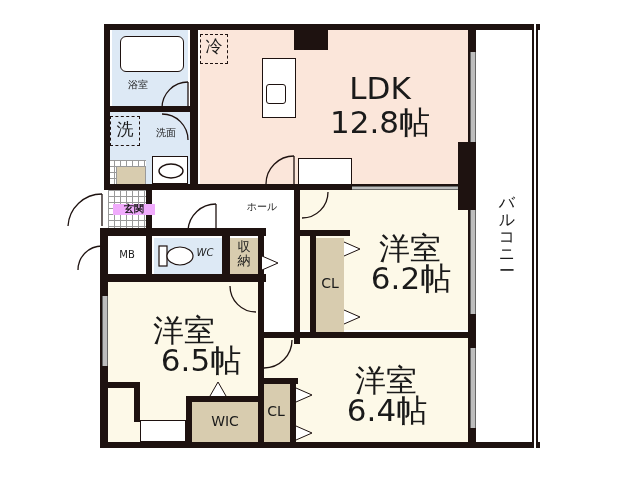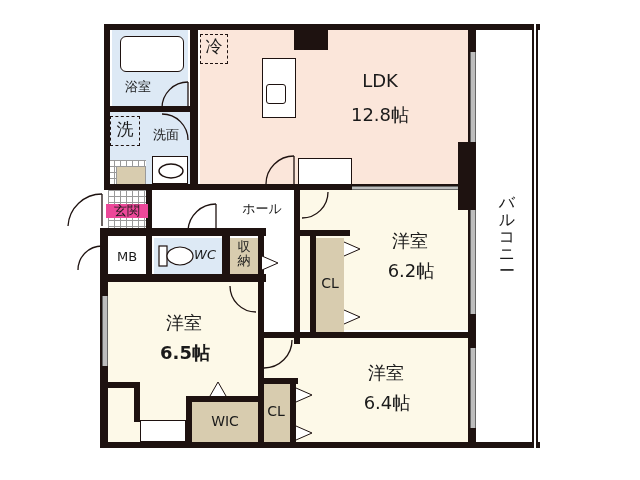--- a/index.html
+++ b/index.html
@@ -4,22 +4,22 @@
 <style>
   html,body{margin:0;padding:0;background:#ffffff;}
   body{width:640px;height:480px;position:relative;overflow:hidden;font-family:"DejaVu Sans","Liberation Sans",sans-serif;color:#1a1a1a;}
   .wall{position:absolute;background:#1e1210;}
   .room{position:absolute;}
   .ldk{background:#fbe6da;}
   .yoshitsu{background:#fdf9e8;}
   .wet{background:#dde9f5;}
   .closet{background:#d8ccaf;}
   .lbl{position:absolute;text-align:center;line-height:1.05;white-space:pre;}
-  .big{font-size:18px;}
-  .mid{font-size:13px;}
+  .big{font-size:31px;}
+  .mid{font-size:10px;}
   .sm{font-size:12px;}
   .window{position:absolute;background:#bdbdbd;border-left:1px solid #666;border-right:1px solid #666;}
   .hwindow{position:absolute;background:#bdbdbd;border-top:1px solid #666;border-bottom:1px solid #666;}
   .tile{background-color:#fff;background-image:linear-gradient(#999 1px,transparent 1px),linear-gradient(90deg,#999 1px,transparent 1px);background-size:6px 6px;}
   .fixture{position:absolute;border:1.5px solid #1e1210;background:#fff;box-sizing:border-box;}
   .dashed{position:absolute;border:1.5px dashed #1e1210;box-sizing:border-box;}
   svg{position:absolute;overflow:visible;}
 </style>
 </head>
 <body>
@@ -147,30 +147,30 @@
     <path d="M0 14 L8 0 L16 14" fill="#fff" stroke="#1e1210" stroke-width="1"></path>
   </svg>
 
 <div class="lbl big" style="left:330px;top:72px;width:100px;">LDK</div>
 <div class="lbl big" style="left:320px;top:106px;width:120px;">12.8帖</div>
 
 <div class="lbl big" style="left:370px;top:232px;width:80px;">洋室</div>
 <div class="lbl big" style="left:366px;top:262px;width:90px;">6.2帖</div>
 
 <div class="lbl big" style="left:144px;top:314px;width:80px;">洋室</div>
-<div class="lbl big" style="left:140px;top:344px;width:90px;font-weight:bold;">6.5帖</div>
+<div class="lbl big" style="left:156px;top:344px;width:90px;">6.5帖</div>
 
 <div class="lbl big" style="left:346px;top:364px;width:80px;">洋室</div>
 <div class="lbl big" style="left:342px;top:394px;width:90px;">6.4帖</div>
 
 <div class="lbl mid" style="left:118px;top:80px;width:40px;">浴室</div>
 <div class="lbl mid" style="left:146px;top:128px;width:40px;">洗面</div>
 <div class="lbl mid" style="left:112px;top:121px;width:26px;font-size:17px;">洗</div>
 <div class="lbl mid" style="left:202px;top:38px;width:24px;font-size:17px;">冷</div>
-<div class="lbl mid" style="left:106px;top:204px;width:42px;background:#ec4899;">玄関</div>
+<div class="lbl mid" style="left:113px;top:204px;width:42px;background:#f0abfc;font-weight:bold;">玄関</div>
 <div class="lbl mid" style="left:230px;top:202px;width:64px;">ホール</div>
 <div class="lbl mid" style="left:110px;top:250px;width:34px;">MB</div>
 <div class="lbl mid" style="left:188px;top:248px;width:34px;font-style:italic;">WC</div>
 <div class="lbl sm" style="left:232px;top:240px;width:24px;font-size:13px;">収
 納</div>
 <div class="lbl mid" style="left:196px;top:414px;width:58px;font-size:14px;">WIC</div>
 <div class="lbl mid" style="left:314px;top:276px;width:32px;font-size:14px;">CL</div>
 <div class="lbl mid" style="left:260px;top:404px;width:32px;font-size:14px;">CL</div>
 <div class="lbl mid" style="left:492px;top:194px;width:30px;font-size:16px;line-height:17px;">バ
 ル

